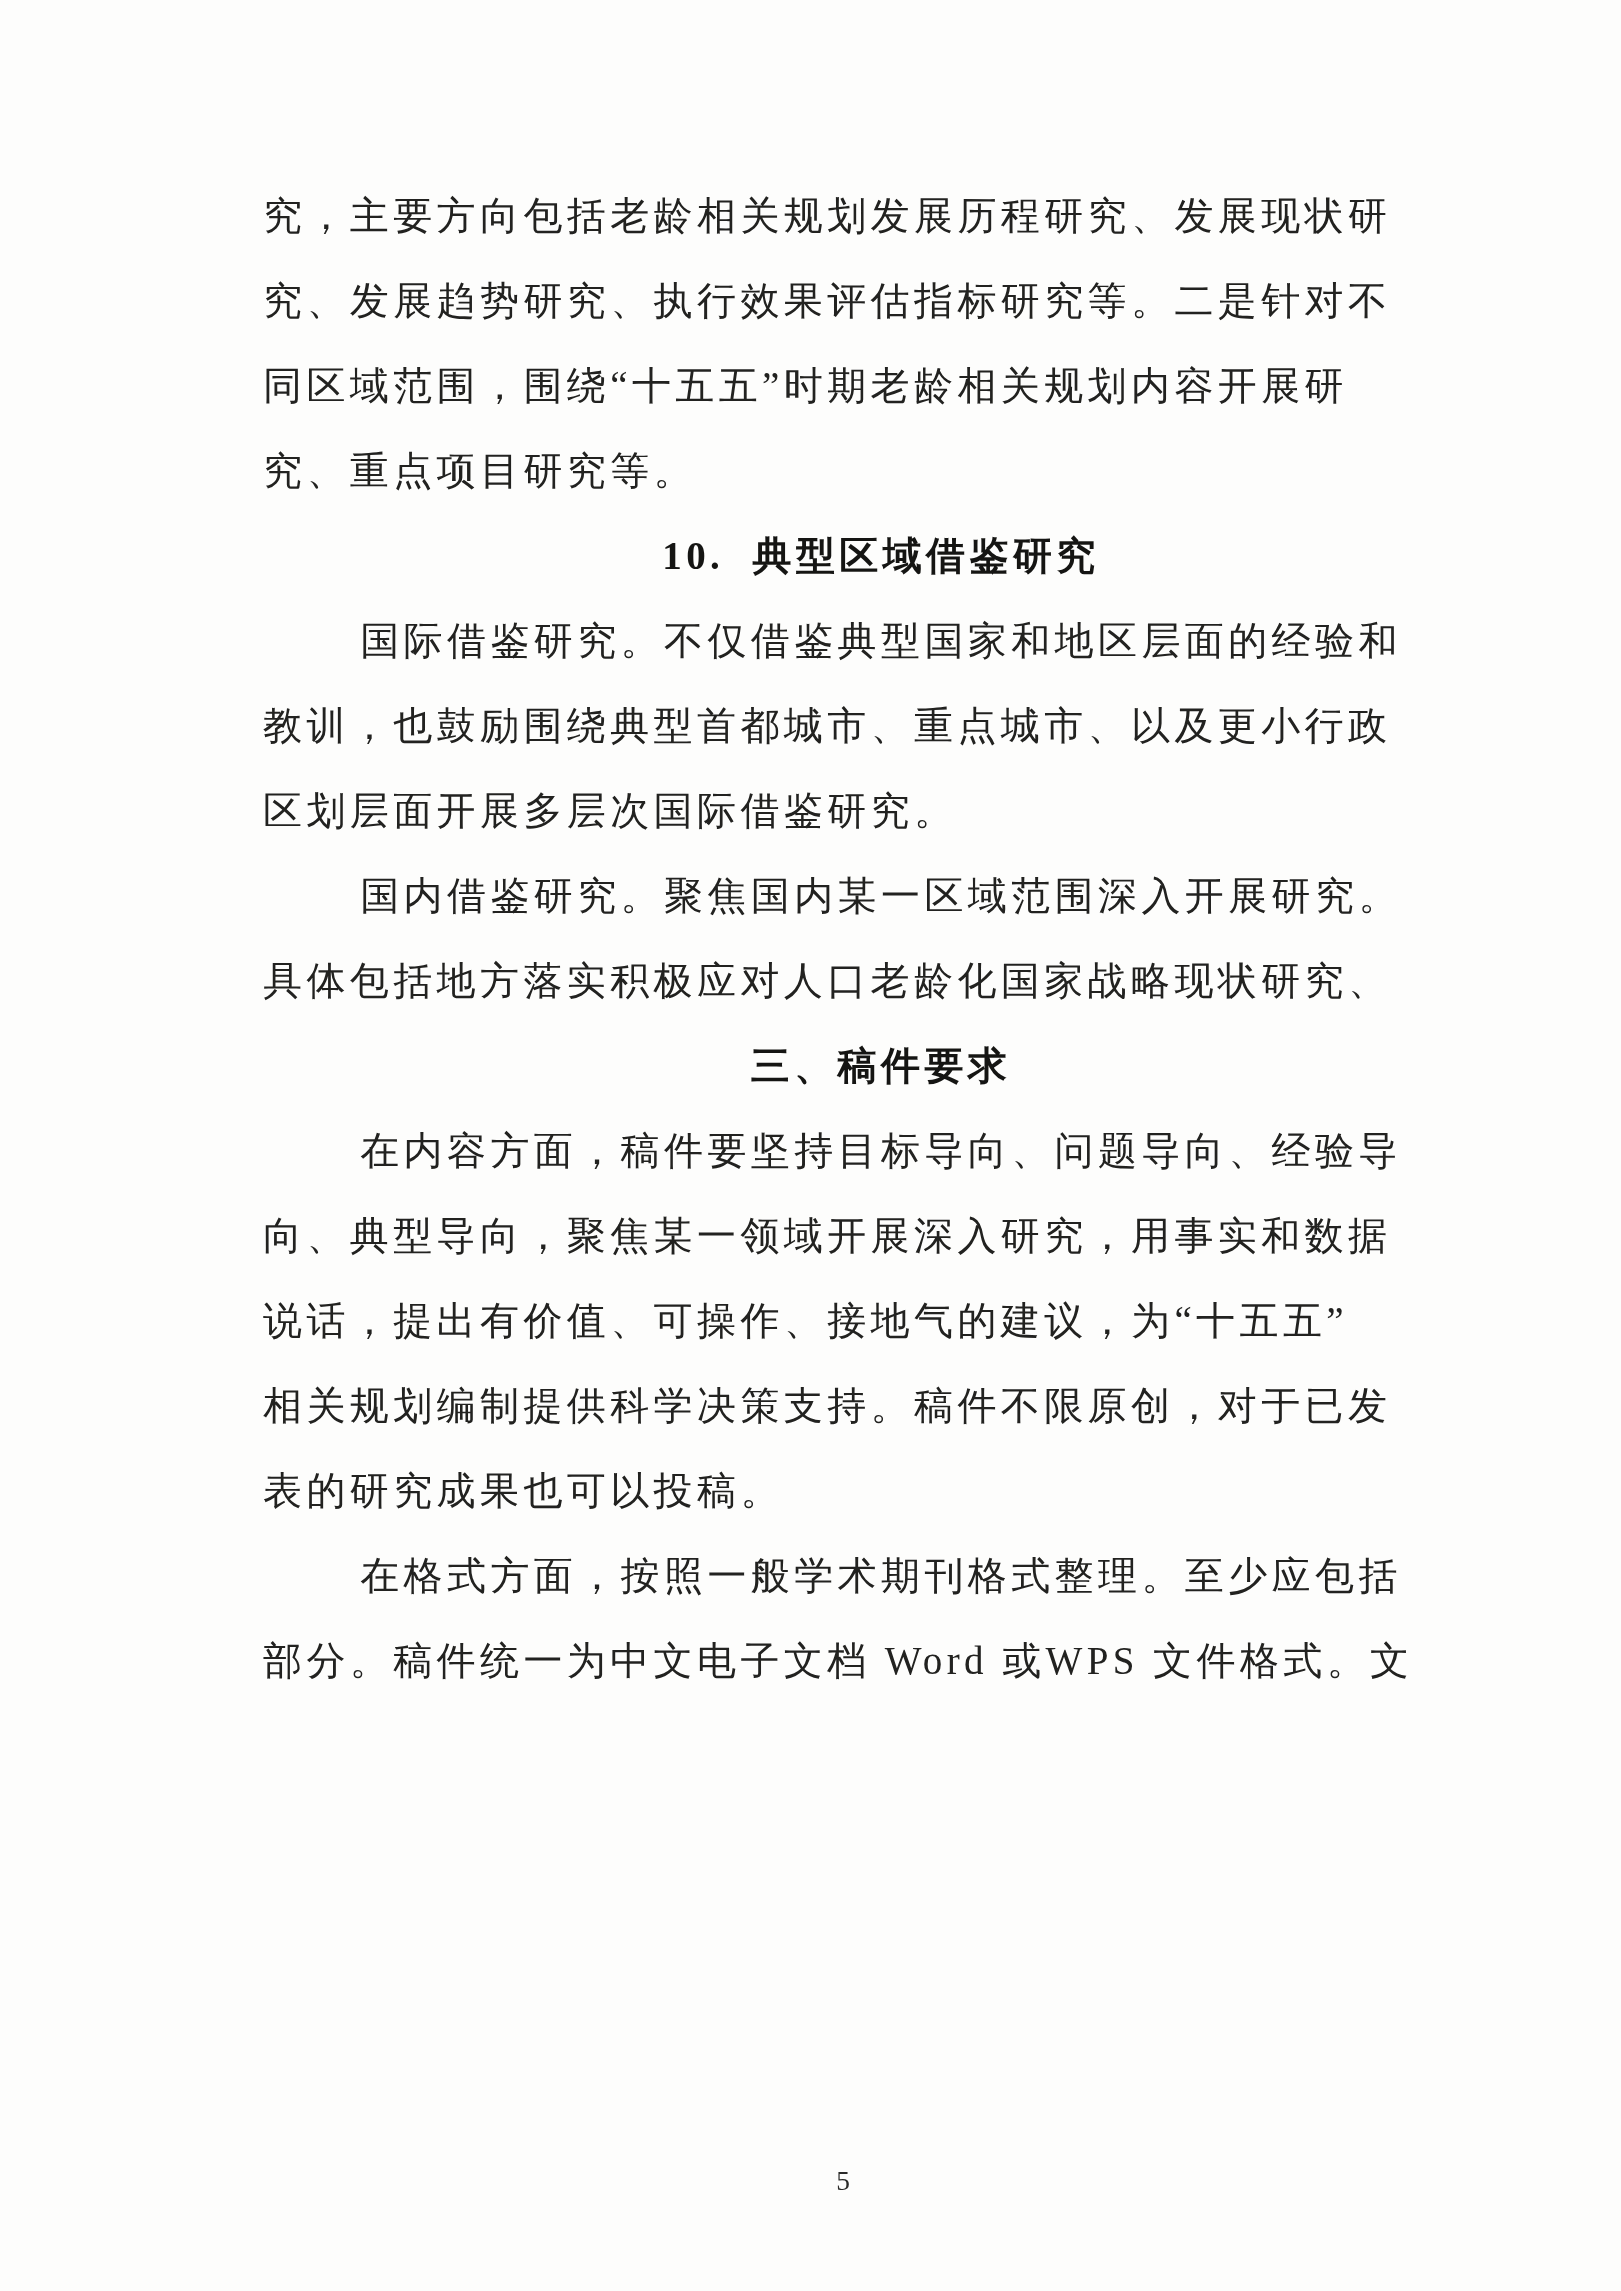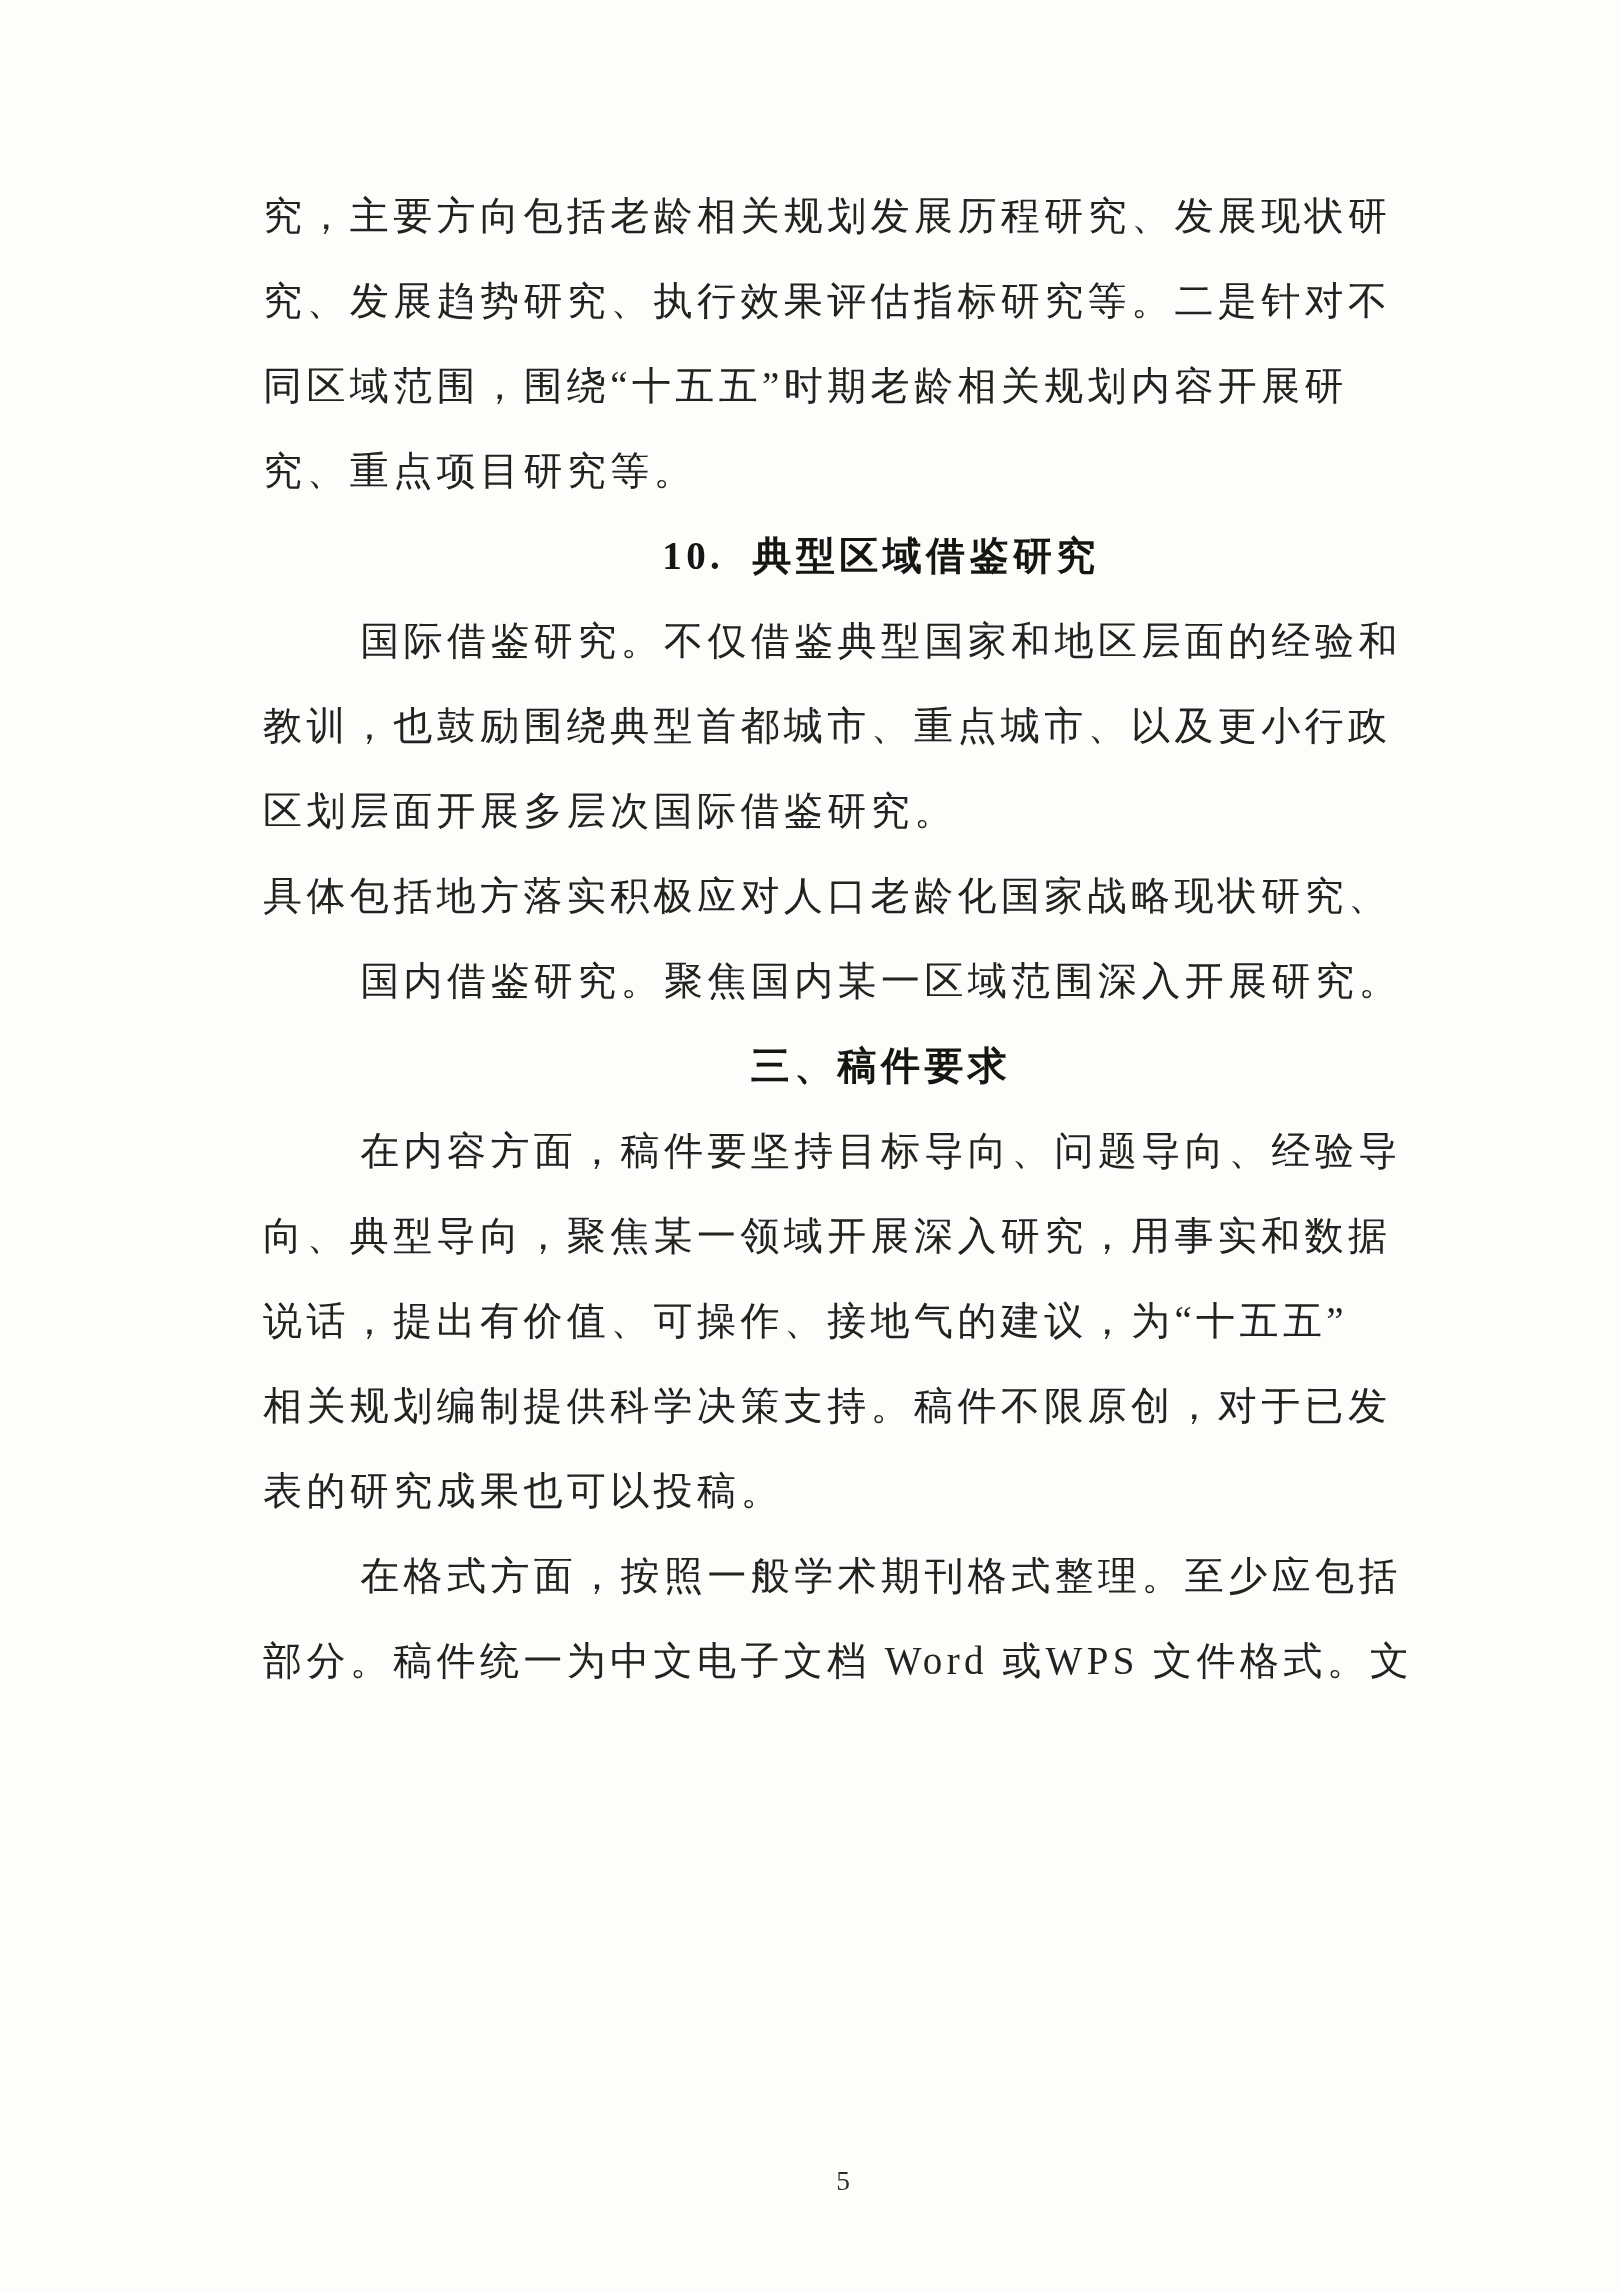--- a/index.html
+++ b/index.html
@@ -56,22 +56,22 @@
 <div class="page">
   <div class="text-block">
       <div class="line">究，主要方向包括老龄相关规划发展历程研究、发展现状研</div>
       <div class="line">究、发展趋势研究、执行效果评估指标研究等。二是针对不</div>
       <div class="line">同区域范围，围绕“十五五”时期老龄相关规划内容开展研</div>
       <div class="line">究、重点项目研究等。</div>
       <div class="line heading indent">10.  典型区域借鉴研究</div>
       <div class="line indent">国际借鉴研究。不仅借鉴典型国家和地区层面的经验和</div>
       <div class="line">教训，也鼓励围绕典型首都城市、重点城市、以及更小行政</div>
       <div class="line">区划层面开展多层次国际借鉴研究。</div>
+      <div class="line indent">国内借鉴研究。聚焦国内某一区域范围深入开展研究。</div>
       <div class="line">具体包括地方落实积极应对人口老龄化国家战略现状研究、</div>
-      <div class="line indent">国内借鉴研究。聚焦国内某一区域范围深入开展研究。</div>
       <div class="line heading indent">三、稿件要求</div>
       <div class="line indent">在内容方面，稿件要坚持目标导向、问题导向、经验导</div>
       <div class="line">向、典型导向，聚焦某一领域开展深入研究，用事实和数据</div>
       <div class="line">说话，提出有价值、可操作、接地气的建议，为“十五五”</div>
       <div class="line">相关规划编制提供科学决策支持。稿件不限原创，对于已发</div>
       <div class="line">表的研究成果也可以投稿。</div>
       <div class="line indent">在格式方面，按照一般学术期刊格式整理。至少应包括</div>
       <div class="line">部分。稿件统一为中文电子文档 Word 或WPS 文件格式。文</div>
     </div>
   <div class="page-number">5</div>

